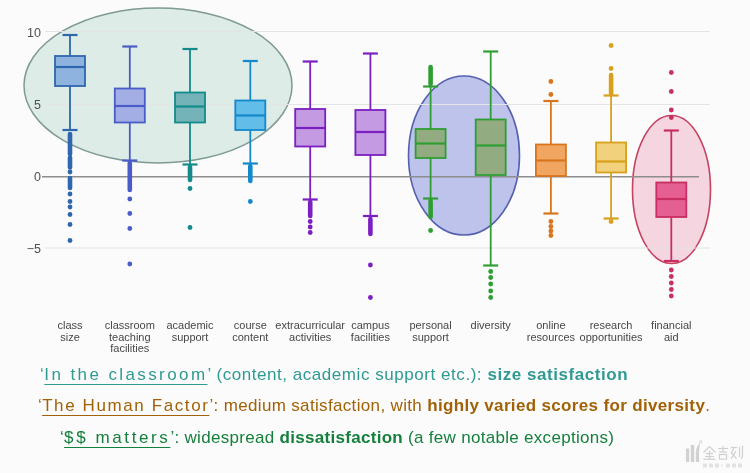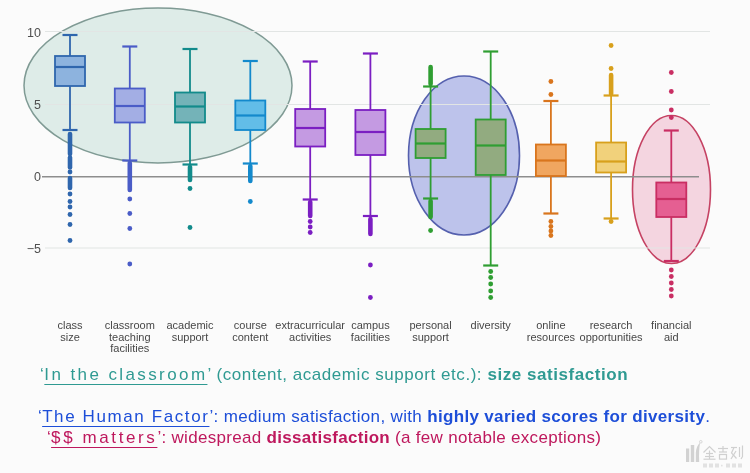--- a/index.html
+++ b/index.html
@@ -197,14 +197,14 @@
         <rect x="709" y="463.5" width="4" height="4"></rect>
         <rect x="715" y="463.5" width="4" height="4"></rect>
         <rect x="721" y="464.8" width="1.6" height="1.6"></rect>
         <rect x="726" y="463.5" width="4" height="4"></rect>
         <rect x="732" y="463.5" width="4" height="4"></rect>
         <rect x="738" y="463.5" width="4" height="4"></rect>
 </g>
 
 </svg></div>
 <div class="ann" style="left:40px; top:364.8px; color:#2f9a92; letter-spacing:0.55px;">‘<u style="letter-spacing:2.4px;">In the classroom</u>’ (content, academic support etc.): <b>size satisfaction</b></div>
-<div class="ann" style="left:38px; top:396.3px; color:#1d4ed8; letter-spacing:0.34px;margin-top:11px;">‘<u style="letter-spacing:1.6px;">The Human Factor</u>’: medium satisfaction, with <b>highly varied scores for diversity</b>.</div>
-<div class="ann" style="left:47px; top:428.3px; color:#be185d; letter-spacing:0.3px;">‘<u style="letter-spacing:2.6px;">$$ matters</u>’: widespread <b>dissatisfaction</b> (a few notable exceptions)</div>
+<div class="ann" style="left:38px; top:396.3px; color:#a16207; letter-spacing:0.34px;">‘<u style="letter-spacing:1.6px;">The Human Factor</u>’: medium satisfaction, with <b>highly varied scores for diversity</b>.</div>
+<div class="ann" style="left:60px; top:428.3px; color:#15803d; letter-spacing:0.3px;">‘<u style="letter-spacing:2.6px;">$$ matters</u>’: widespread <b>dissatisfaction</b> (a few notable exceptions)</div>
 
 </body></html>

